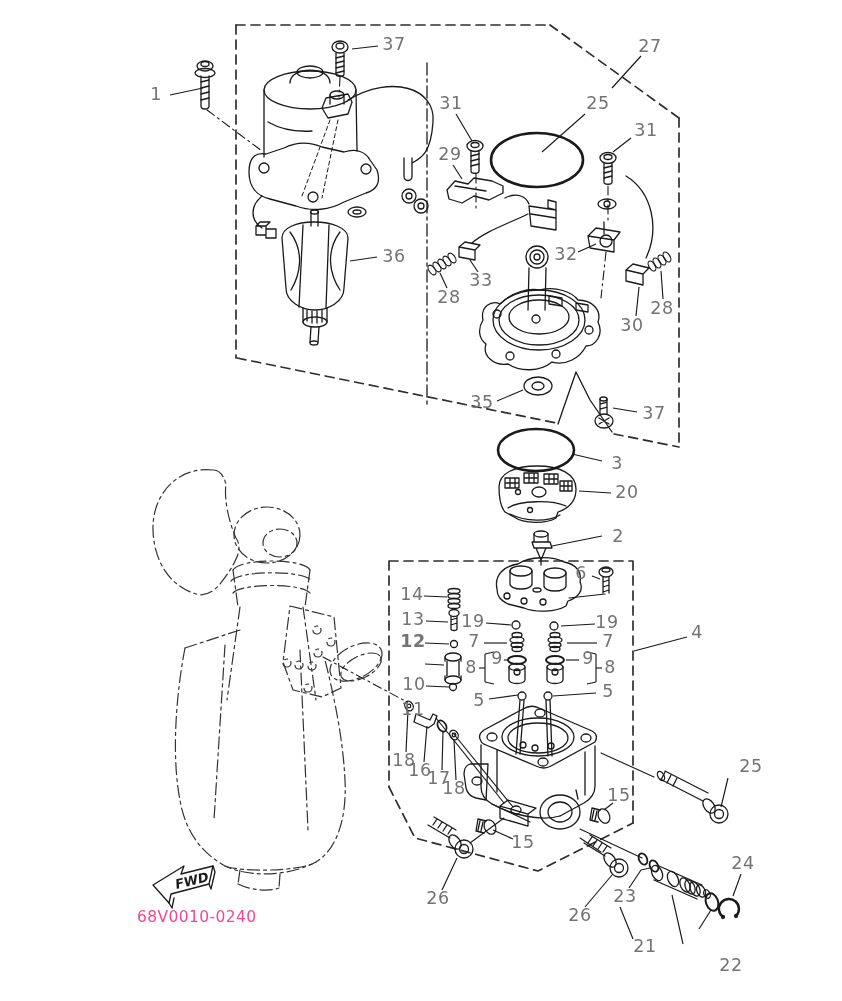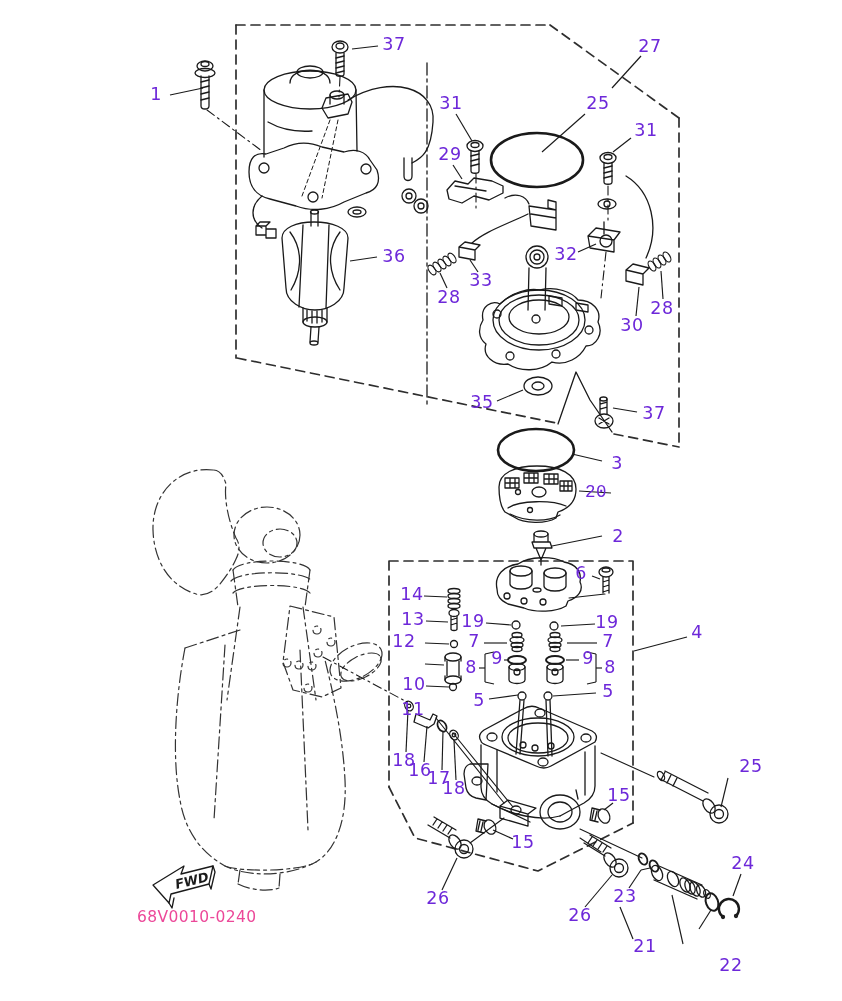--- a/index.html
+++ b/index.html
@@ -1,21 +1,21 @@
 <!DOCTYPE html>
 <html><head>
 <meta charset="utf-8">
 <style>
   html,body{margin:0;padding:0;background:#ffffff;}
   .stage{position:relative;width:842px;height:1001px;background:#fff;overflow:hidden;
          font-family:"DejaVu Sans","Liberation Sans",sans-serif;}
   .stage svg{position:absolute;left:0;top:0;}
   .callout{position:absolute;transform:translate(-50%,-50%);
            font:17.5px/1 "DejaVu Sans","Liberation Sans",sans-serif;
-           color:#6d28d9;letter-spacing:.5px;white-space:nowrap;text-align:center;}
+           color:#737373;letter-spacing:.5px;white-space:nowrap;text-align:center;}
   .figure-code{position:absolute;left:137px;top:908px;
            font:15.5px/1.2 "DejaVu Sans","Liberation Sans",sans-serif;
            color:#ec4899;letter-spacing:.4px;}
 </style>
 </head>
 <body>
 
 <div class="stage">
 
   <svg width="842" height="1001" viewBox="0 0 842 1001" fill="none" stroke="#1a1a1a" stroke-width="1.3" stroke-linecap="round" stroke-linejoin="round">
@@ -430,29 +430,29 @@
       <span class="callout" style="left: 450px; top: 155px;">29</span>
       <span class="callout" style="left: 394px; top: 257px;">36</span>
       <span class="callout" style="left: 449px; top: 298px;">28</span>
       <span class="callout" style="left: 481px; top: 281px;">33</span>
       <span class="callout" style="left: 566px; top: 255px;">32</span>
       <span class="callout" style="left: 632px; top: 326px;">30</span>
       <span class="callout" style="left: 662px; top: 309px;">28</span>
       <span class="callout" style="left: 482px; top: 403px;">35</span>
       <span class="callout" style="left: 654px; top: 414px;">37</span>
       <span class="callout" style="left: 617px; top: 464px;">3</span>
-      <span class="callout" style="left: 596px; top: 493px; font-family: Liberation Mono, monospace;">20</span>
+      <span class="callout" style="left: 627px; top: 493px;">20</span>
       <span class="callout" style="left: 618px; top: 537px;">2</span>
       <span class="callout" style="left: 581px; top: 574px;">6</span>
       <span class="callout" style="left: 697px; top: 633px;">4</span>
       <span class="callout" style="left: 412px; top: 595px;">14</span>
       <span class="callout" style="left: 413px; top: 620px;">13</span>
       <span class="callout" style="left: 473px; top: 622px;">19</span>
       <span class="callout" style="left: 607px; top: 623px;">19</span>
-      <span class="callout" style="left: 404px; top: 642px;">12</span>
+      <span class="callout" style="left: 413px; top: 642px; font-weight: bold;">12</span>
       <span class="callout" style="left: 474px; top: 642px;">7</span>
       <span class="callout" style="left: 608px; top: 642px;">7</span>
       <span class="callout" style="left: 497px; top: 659px;">9</span>
       <span class="callout" style="left: 588px; top: 659px;">9</span>
       <span class="callout" style="left: 471px; top: 668px;">8</span>
       <span class="callout" style="left: 610px; top: 668px;">8</span>
       <span class="callout" style="left: 413px; top: 663px; margin-top: 47px;">11</span>
       <span class="callout" style="left: 414px; top: 685px;">10</span>
       <span class="callout" style="left: 479px; top: 701px;">5</span>
       <span class="callout" style="left: 608px; top: 692px;">5</span>

